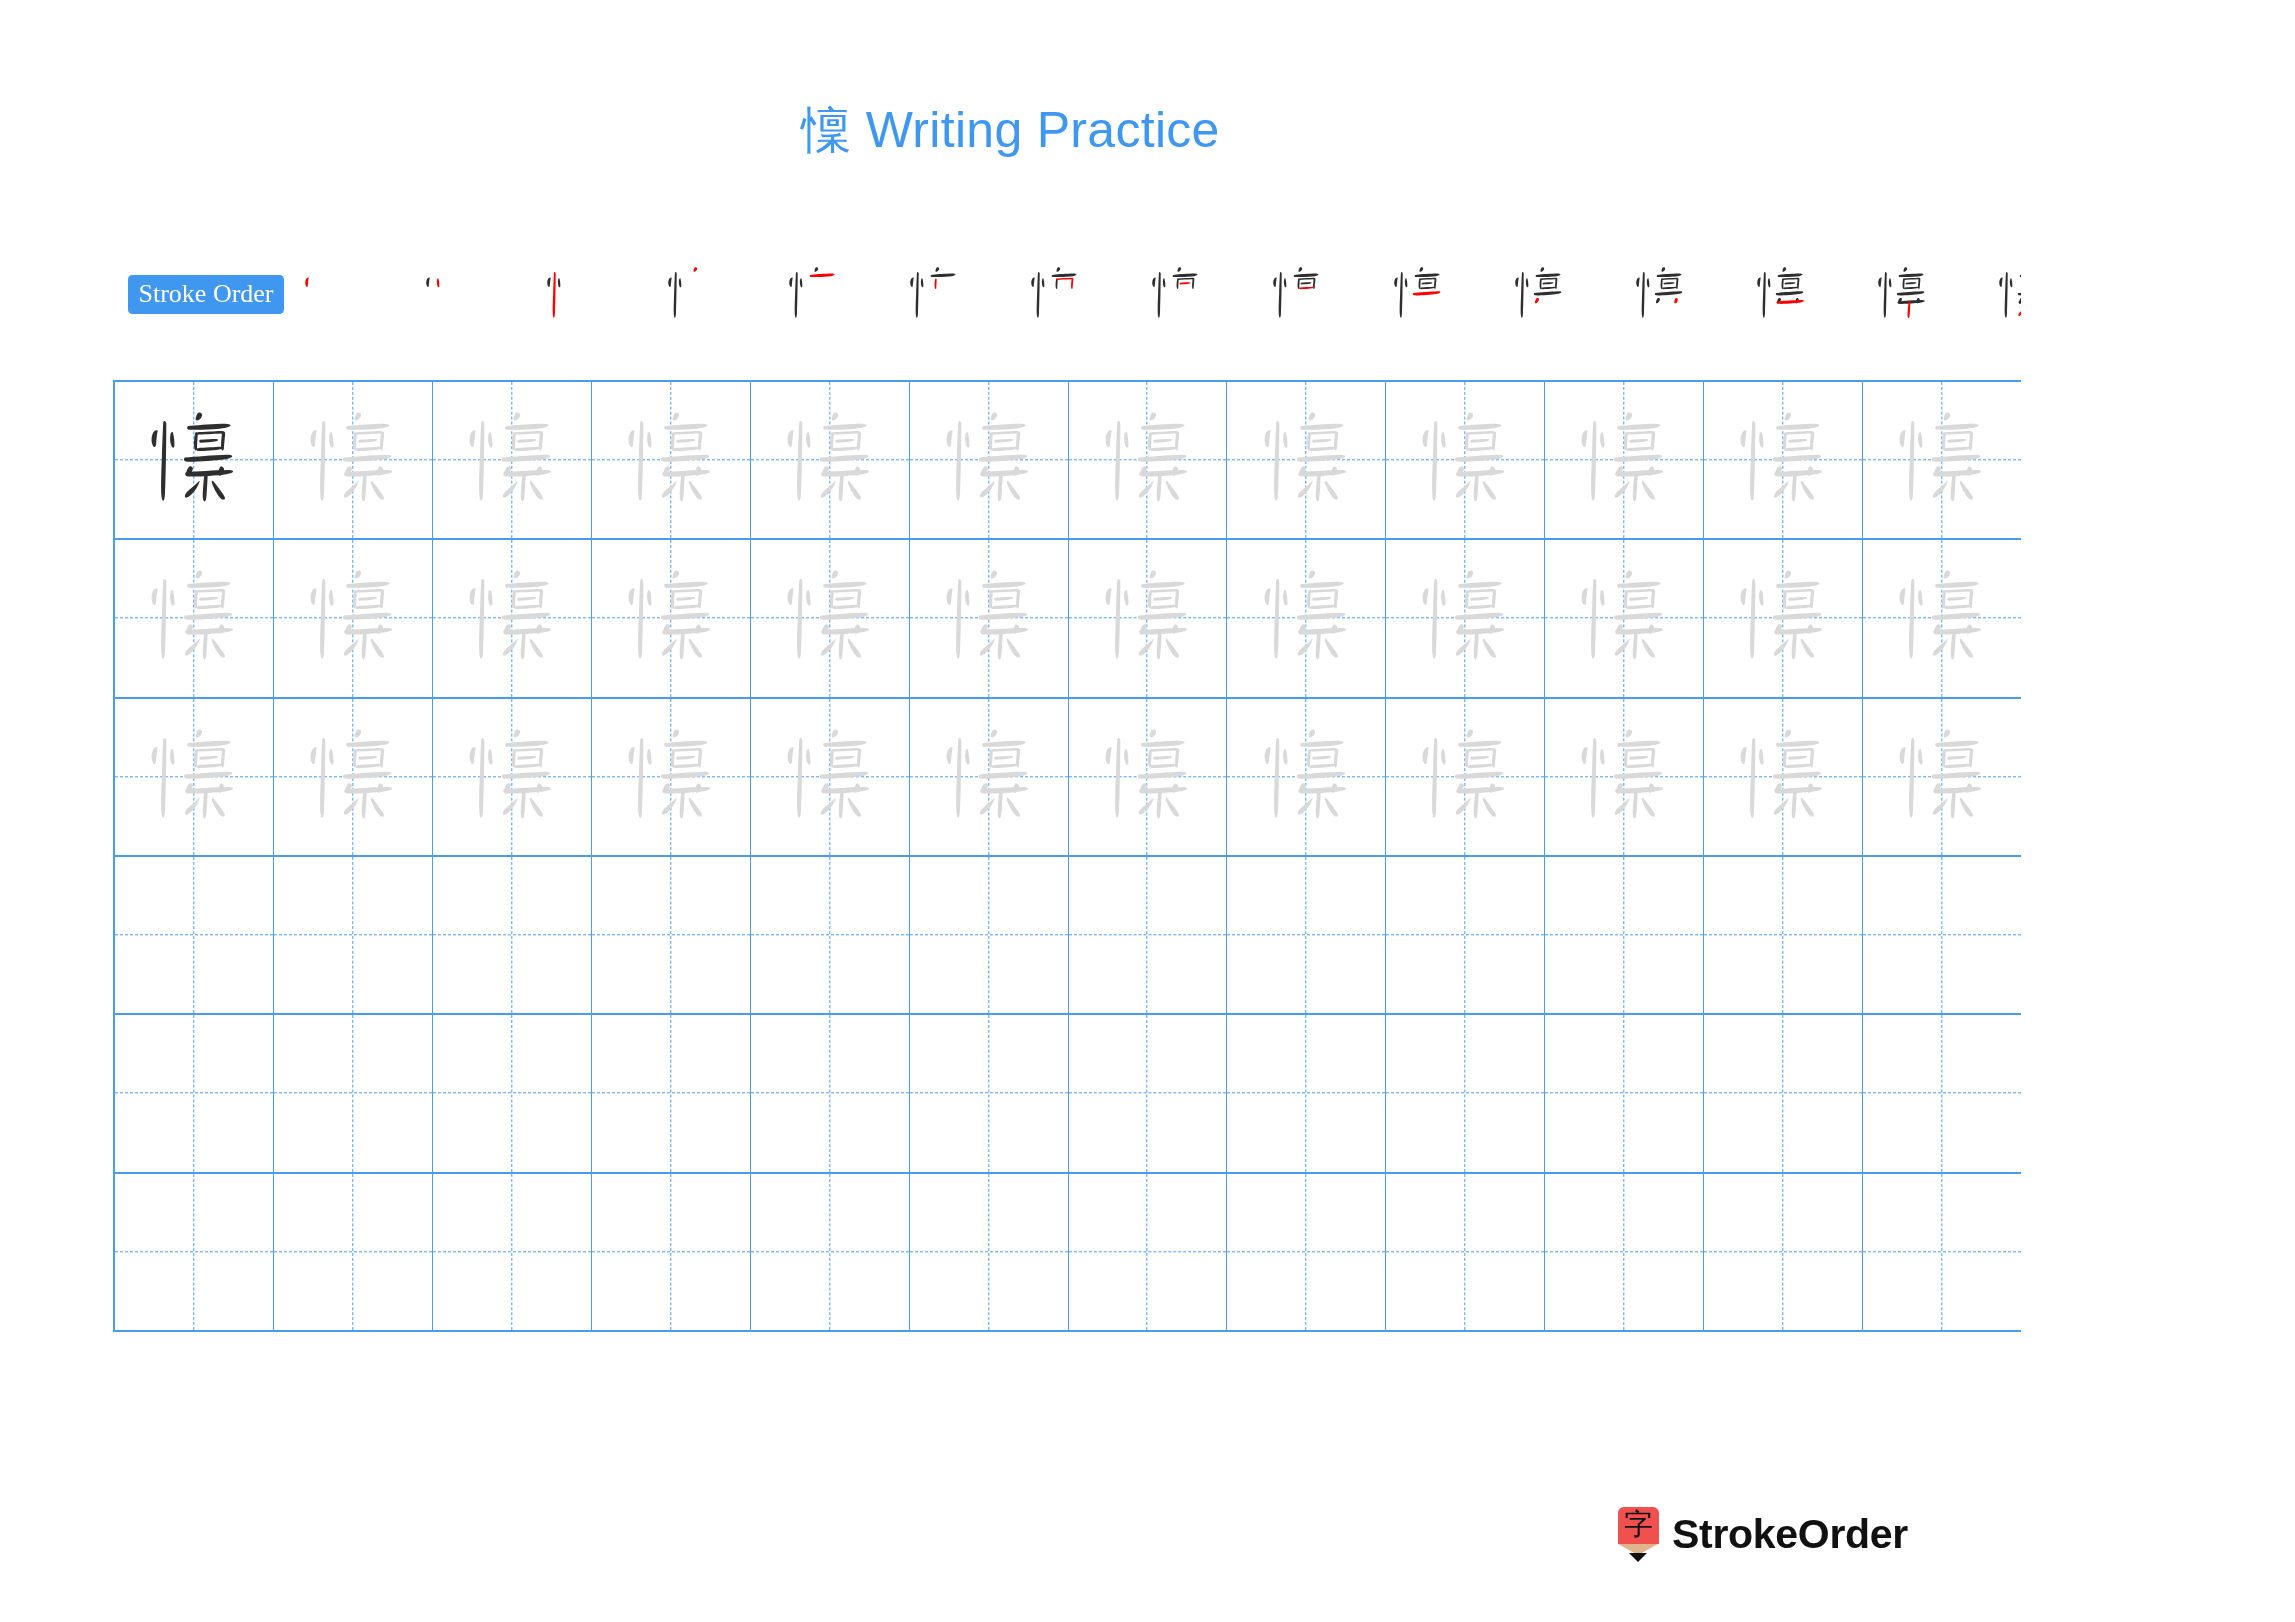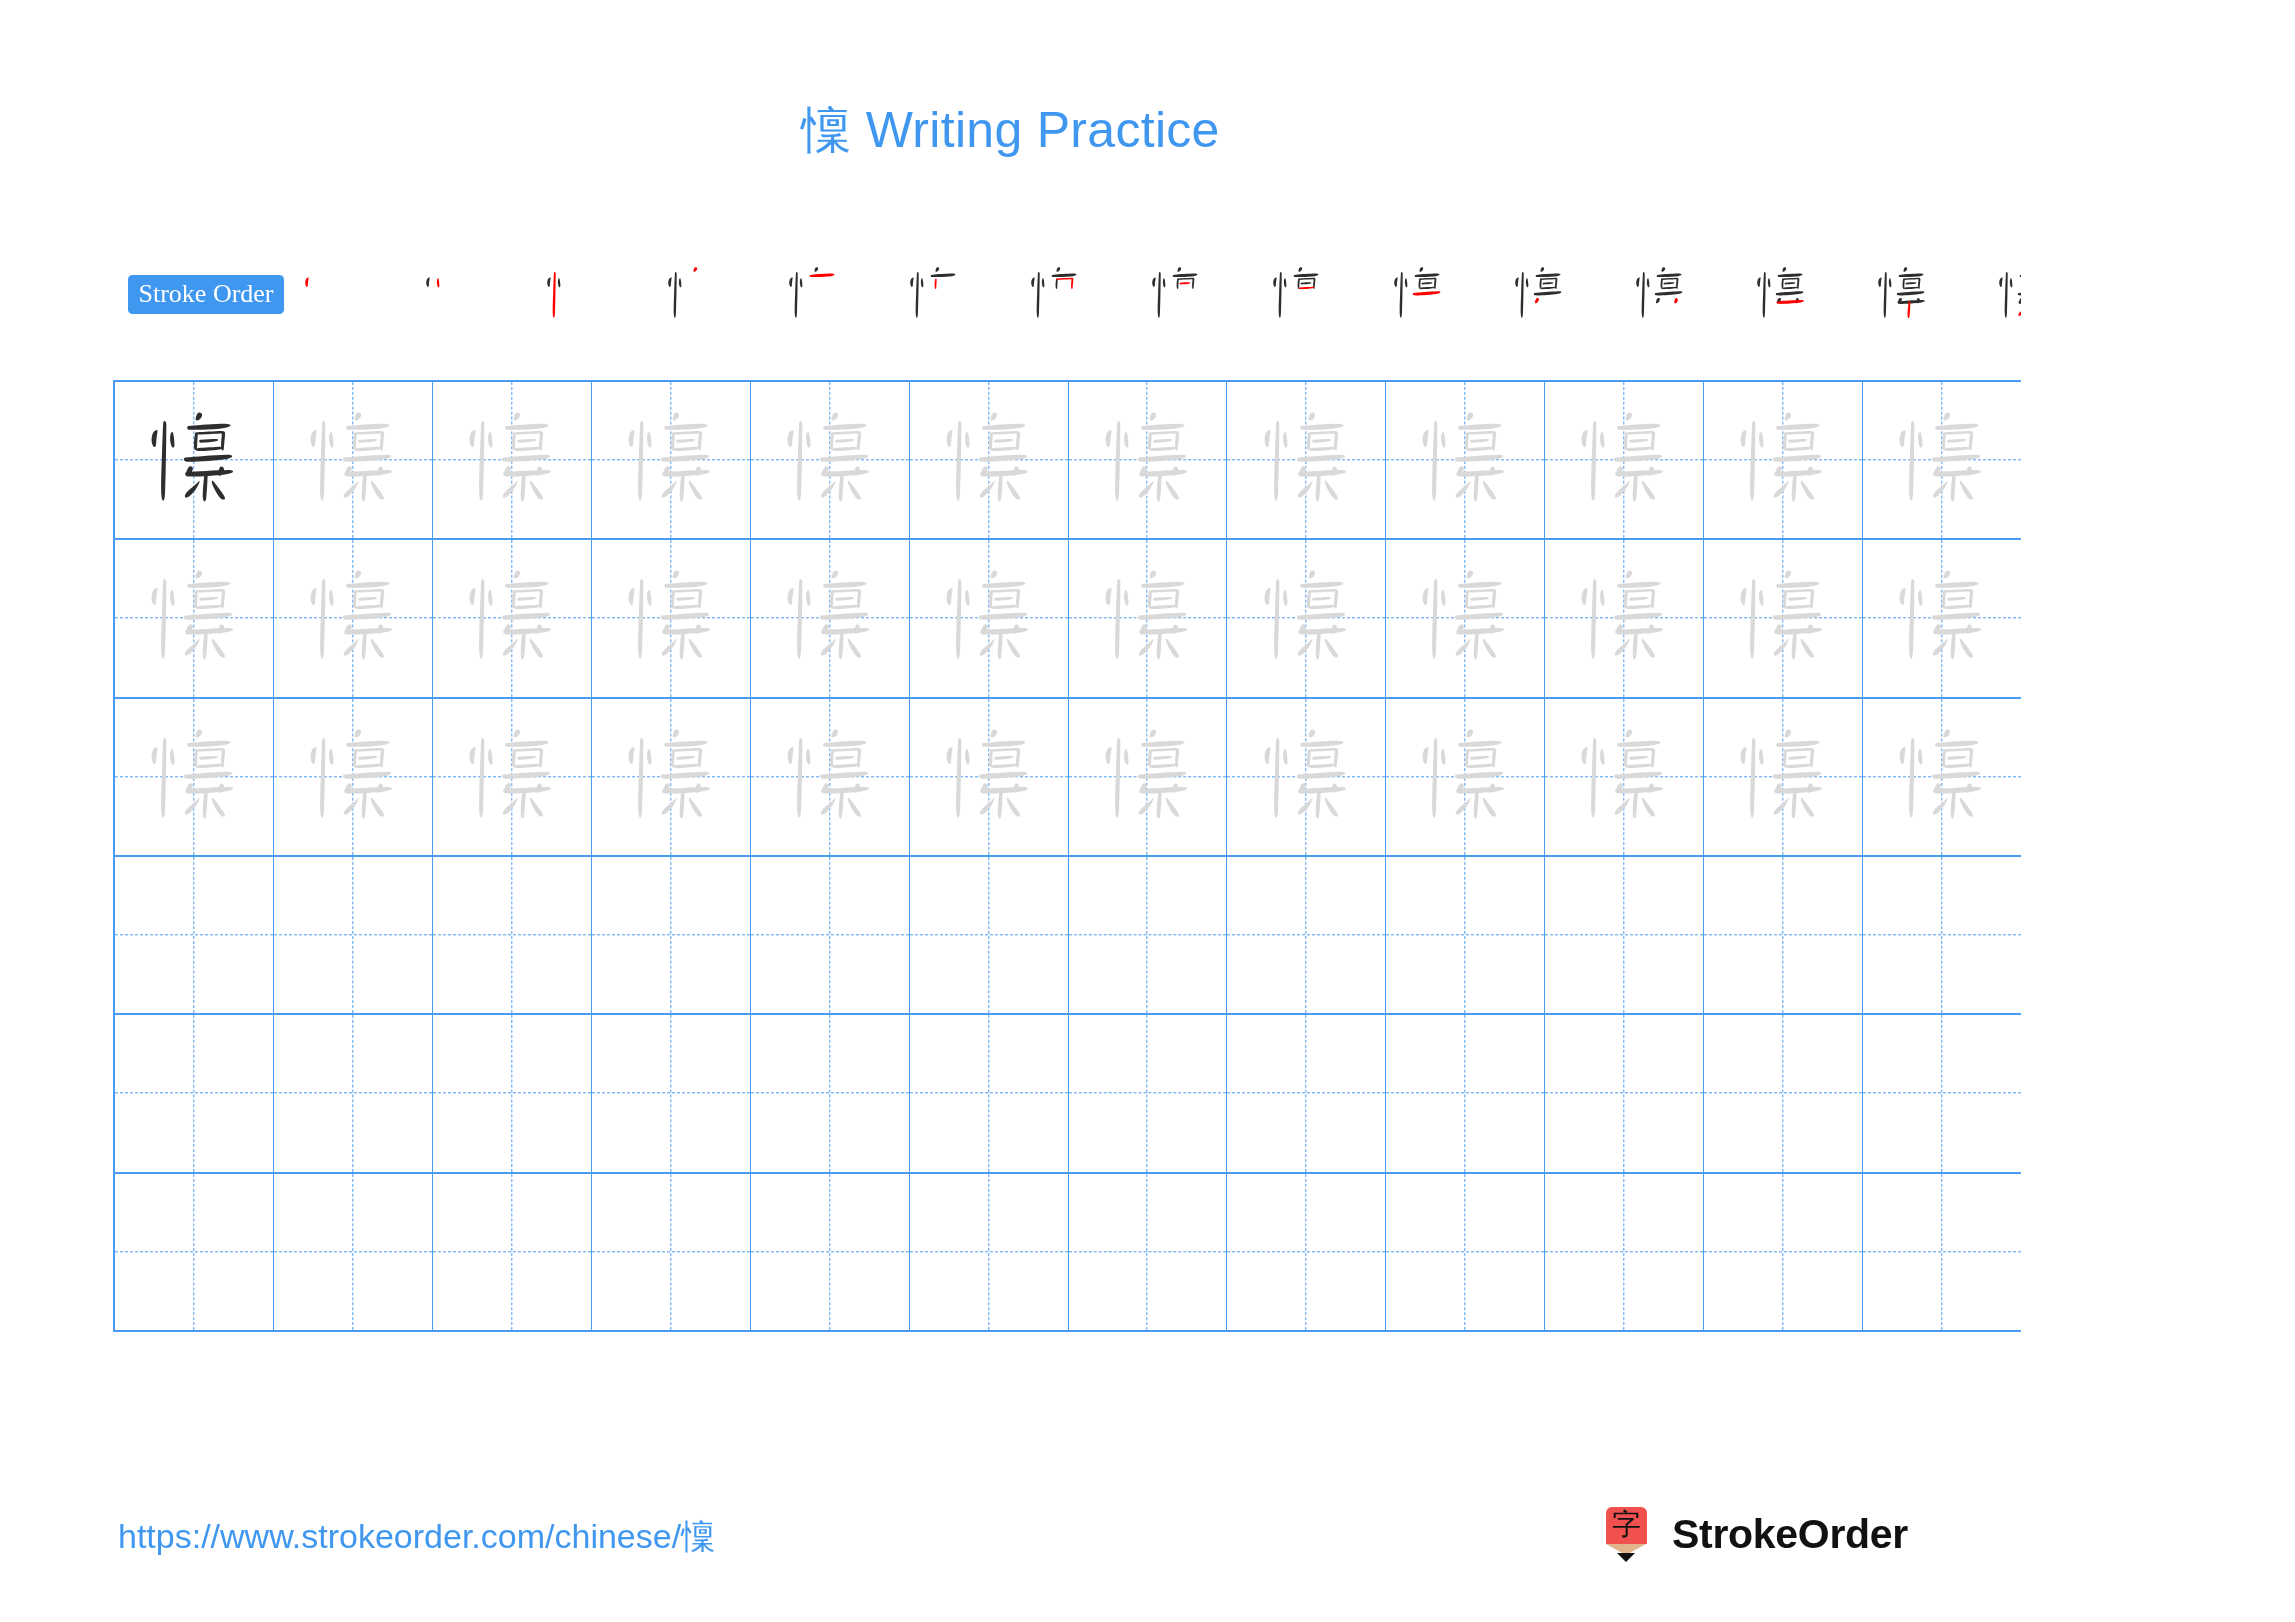--- a/index.html
+++ b/index.html
@@ -198,21 +198,20 @@
     color: #111111;
     line-height: 1;
   }
   .brand-name {
     font-size: 41px;
     font-weight: bold;
     color: #111111;
     line-height: 1;
     white-space: nowrap;
     letter-spacing: -0.3px;
-    margin-left: 12px;
   }
 </style>
 </head>
 <body>
 
 <div class="page">
 
   <div class="title">懍 Writing Practice</div>
 
   <div class="stroke-row">
@@ -1326,21 +1325,20 @@
         <div class="cell"></div>
         <div class="cell"></div>
         <div class="cell"></div>
         <div class="cell"></div>
         <div class="cell"></div>
         <div class="cell"></div>
         <div class="cell"></div>
       </div>
     </div>
 
-  <div class="footer-url">https://www.strokeorder.com/chinese/懍</div>
 
   <div class="brand">
     <div class="brand-mark">
       <div class="body"></div>
       <div class="wood"></div>
       <div class="tip"></div>
       <div class="zi">字</div>
     </div>
     <div class="brand-name">StrokeOrder</div>
   </div>

